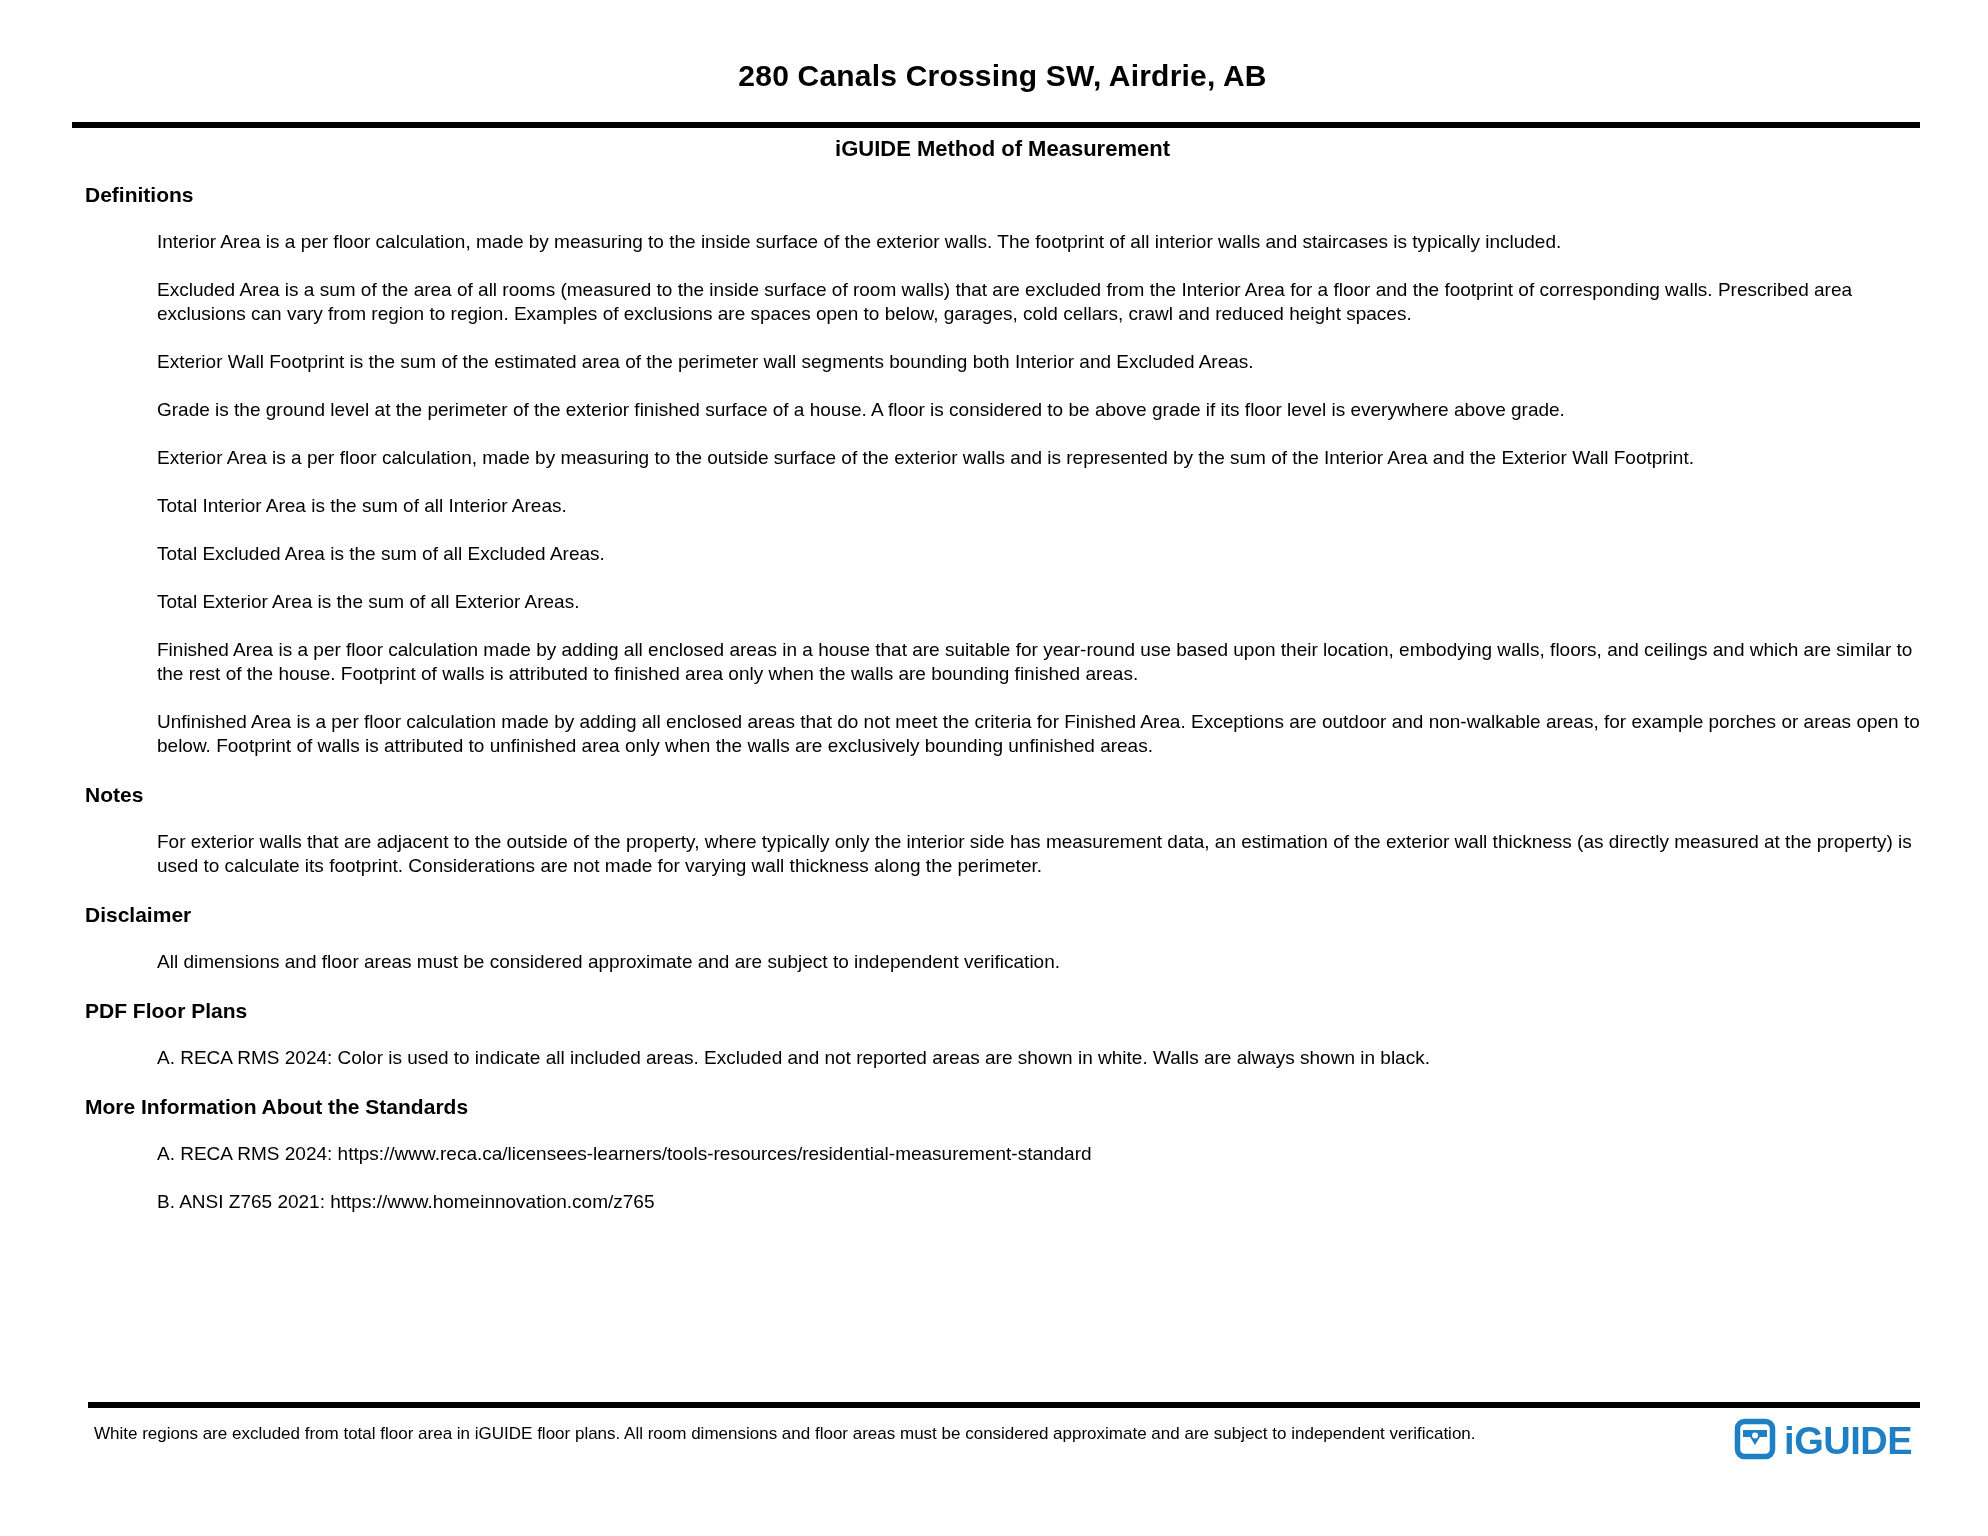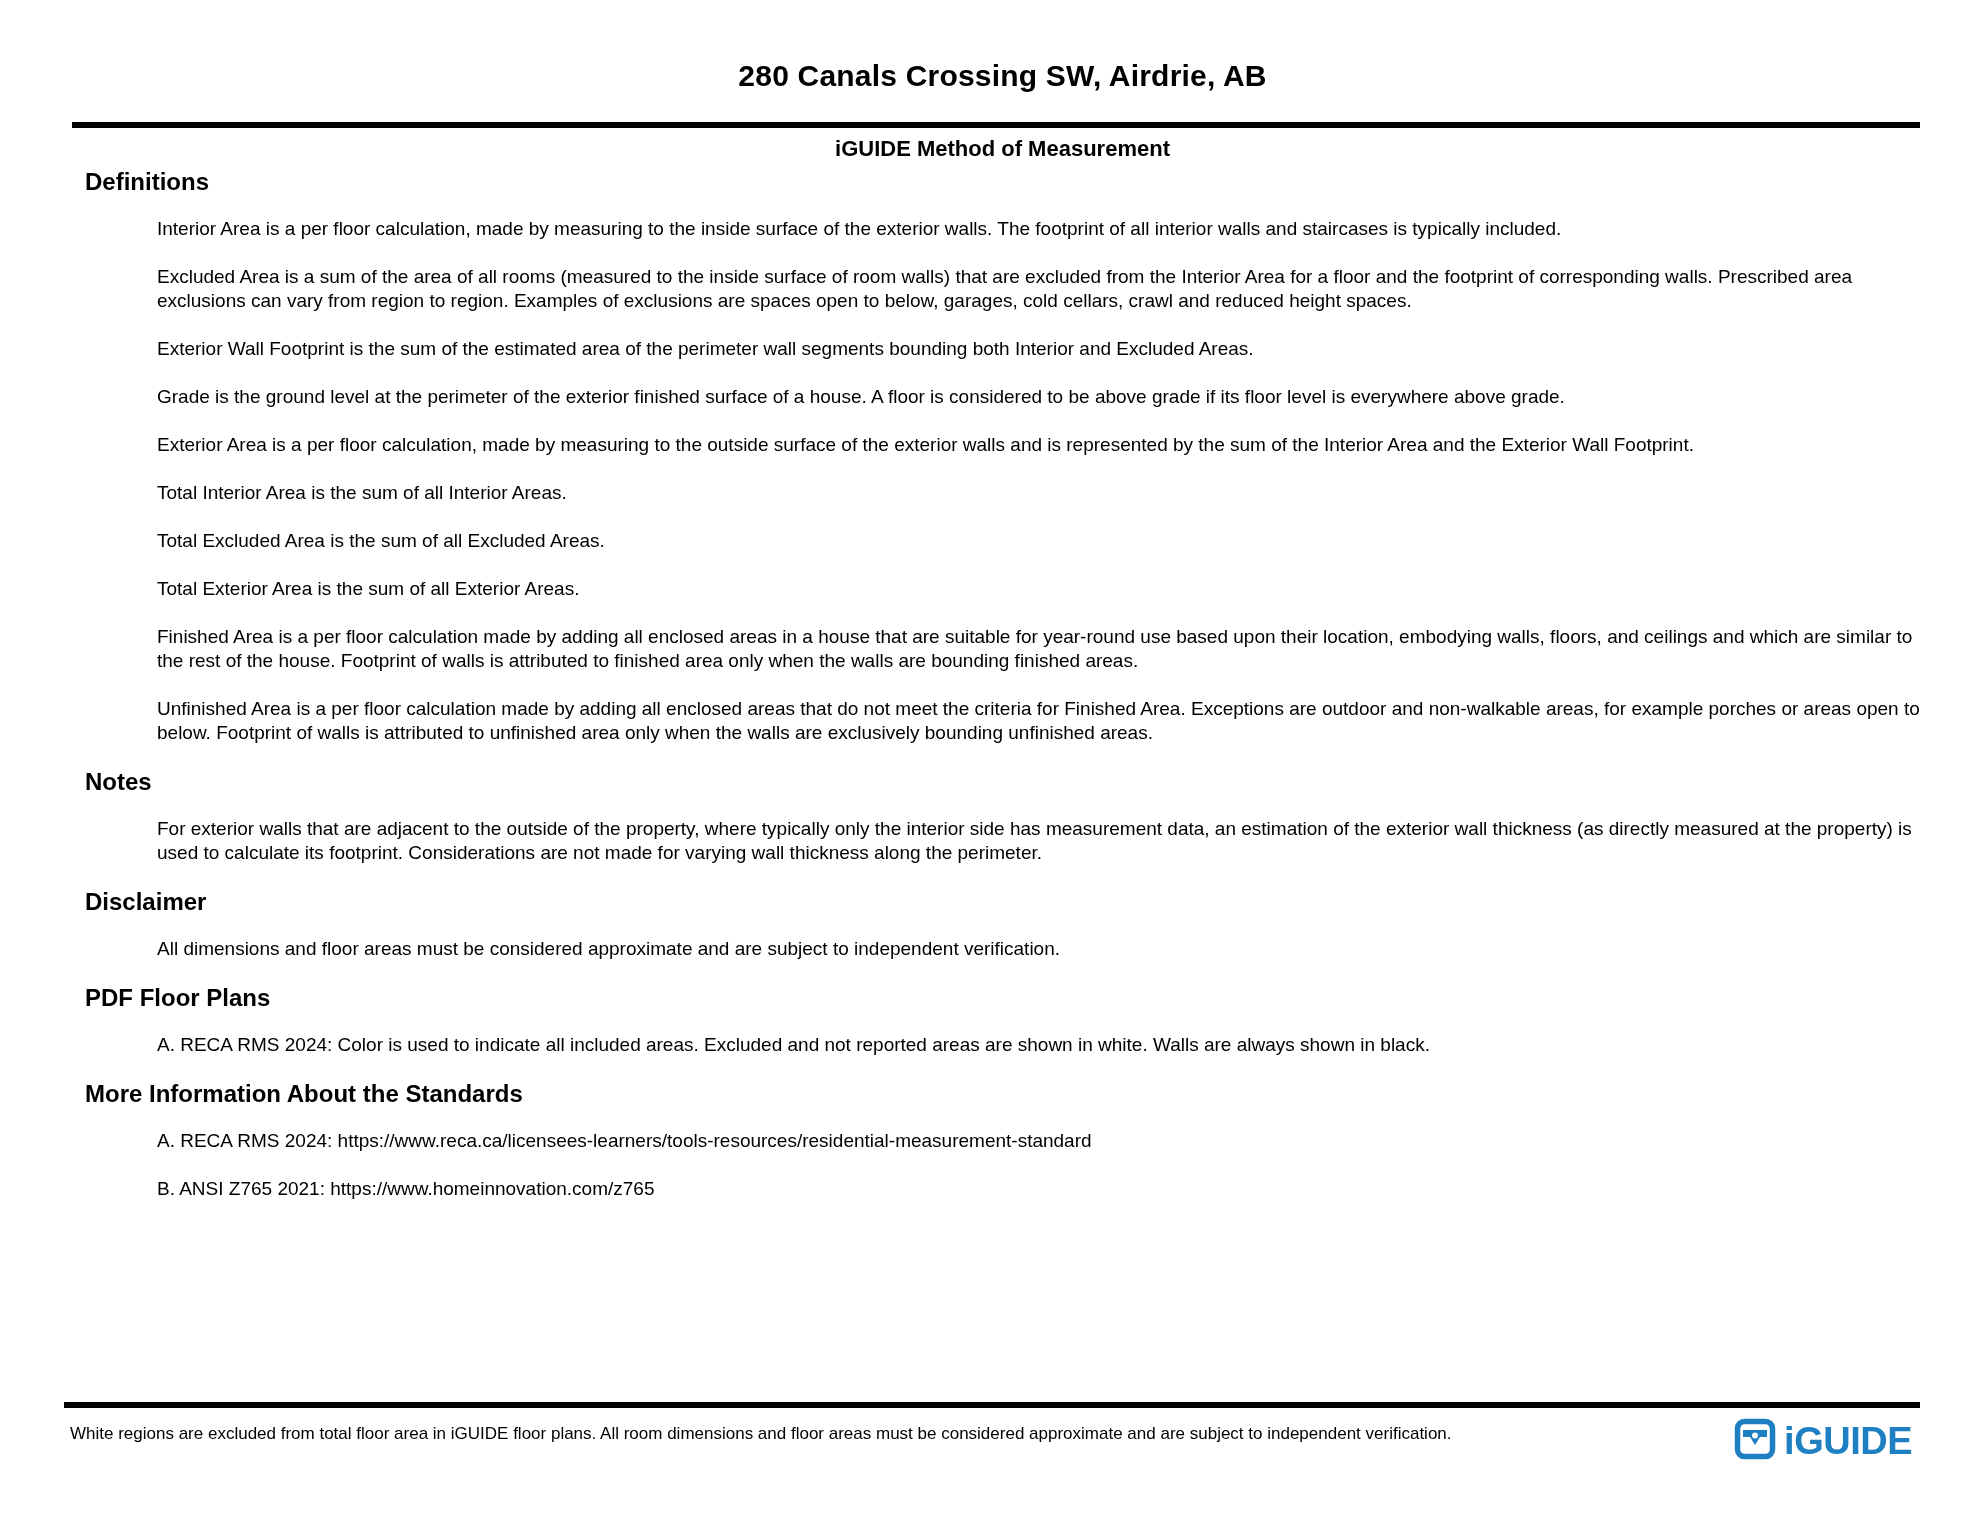--- a/index.html
+++ b/index.html
@@ -31,34 +31,34 @@
     margin: 0 0 8px -13px;
   }
   .doc-subtitle {
     text-align: center;
     font-size: 22px;
     font-weight: bold;
     line-height: 26px;
     margin: 0 0 6px 0;
   }
   .section-heading {
-    font-size: 24px;
+    font-size: 21px;
     font-weight: bold;
     line-height: 26px;
-    margin: 7px 0 22px 0;
+    margin: 20px 0 22px 0;
   }
   .para {
     font-size: 19px;
     line-height: 24px;
     margin: 0 0 24px 72px;
   }
   .para b { font-weight: normal; }
   .footer {
     position: absolute;
-    left: 64px; right: 68px;
+    left: 88px; right: 68px;
     top: 1402px;
   }
   .footer-rule {
     height: 6px;
     background: #000;
     margin-bottom: 12px;
   }
   .footer-row {
     display: flex;
     justify-content: space-between;

